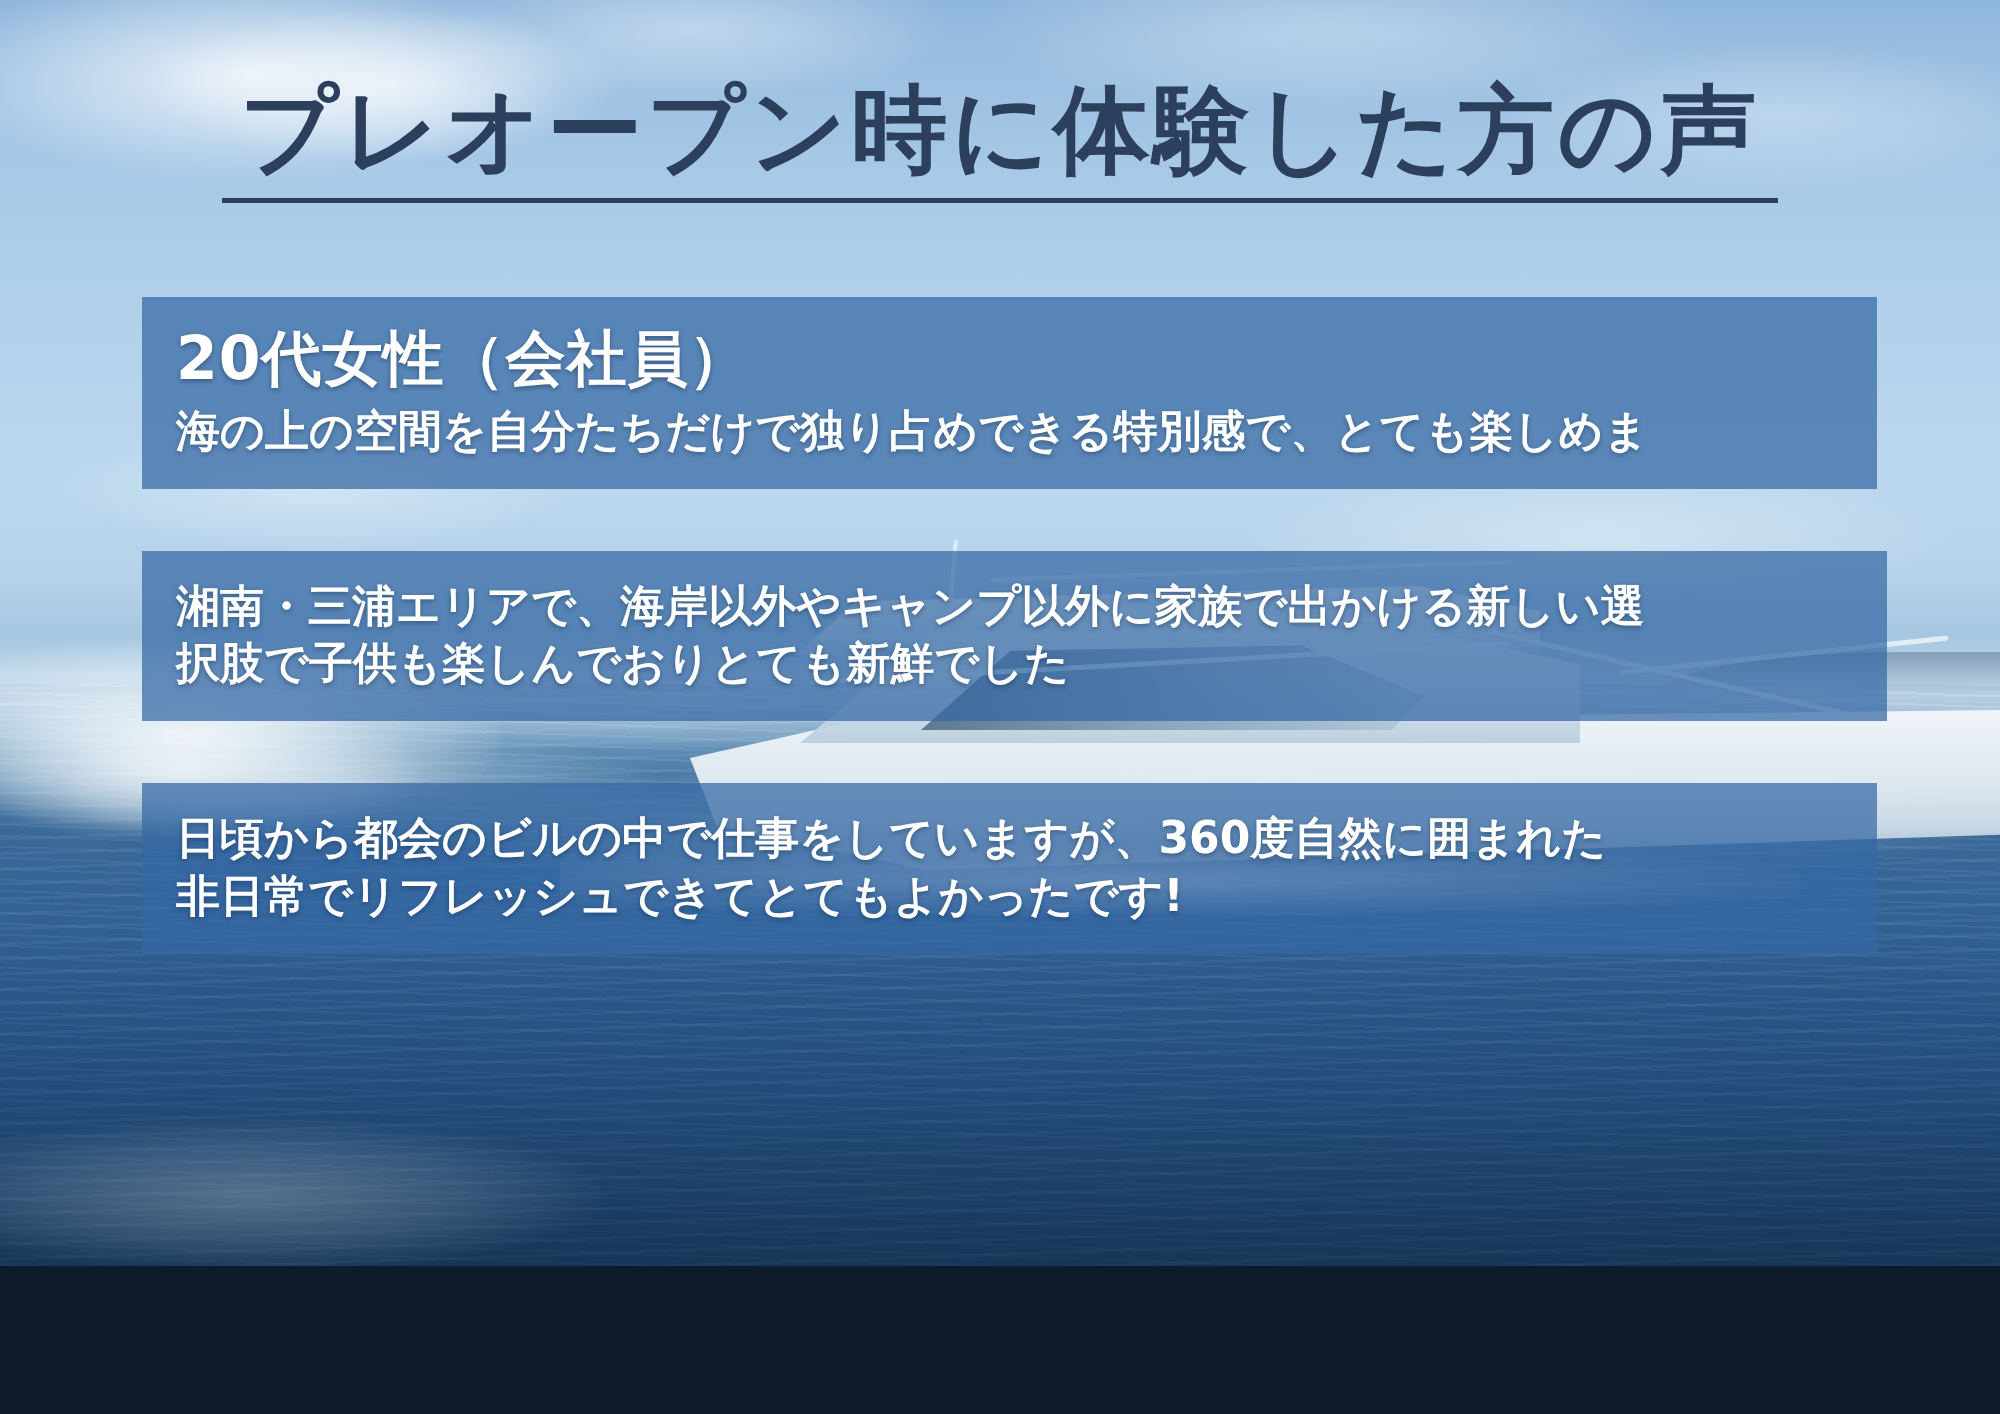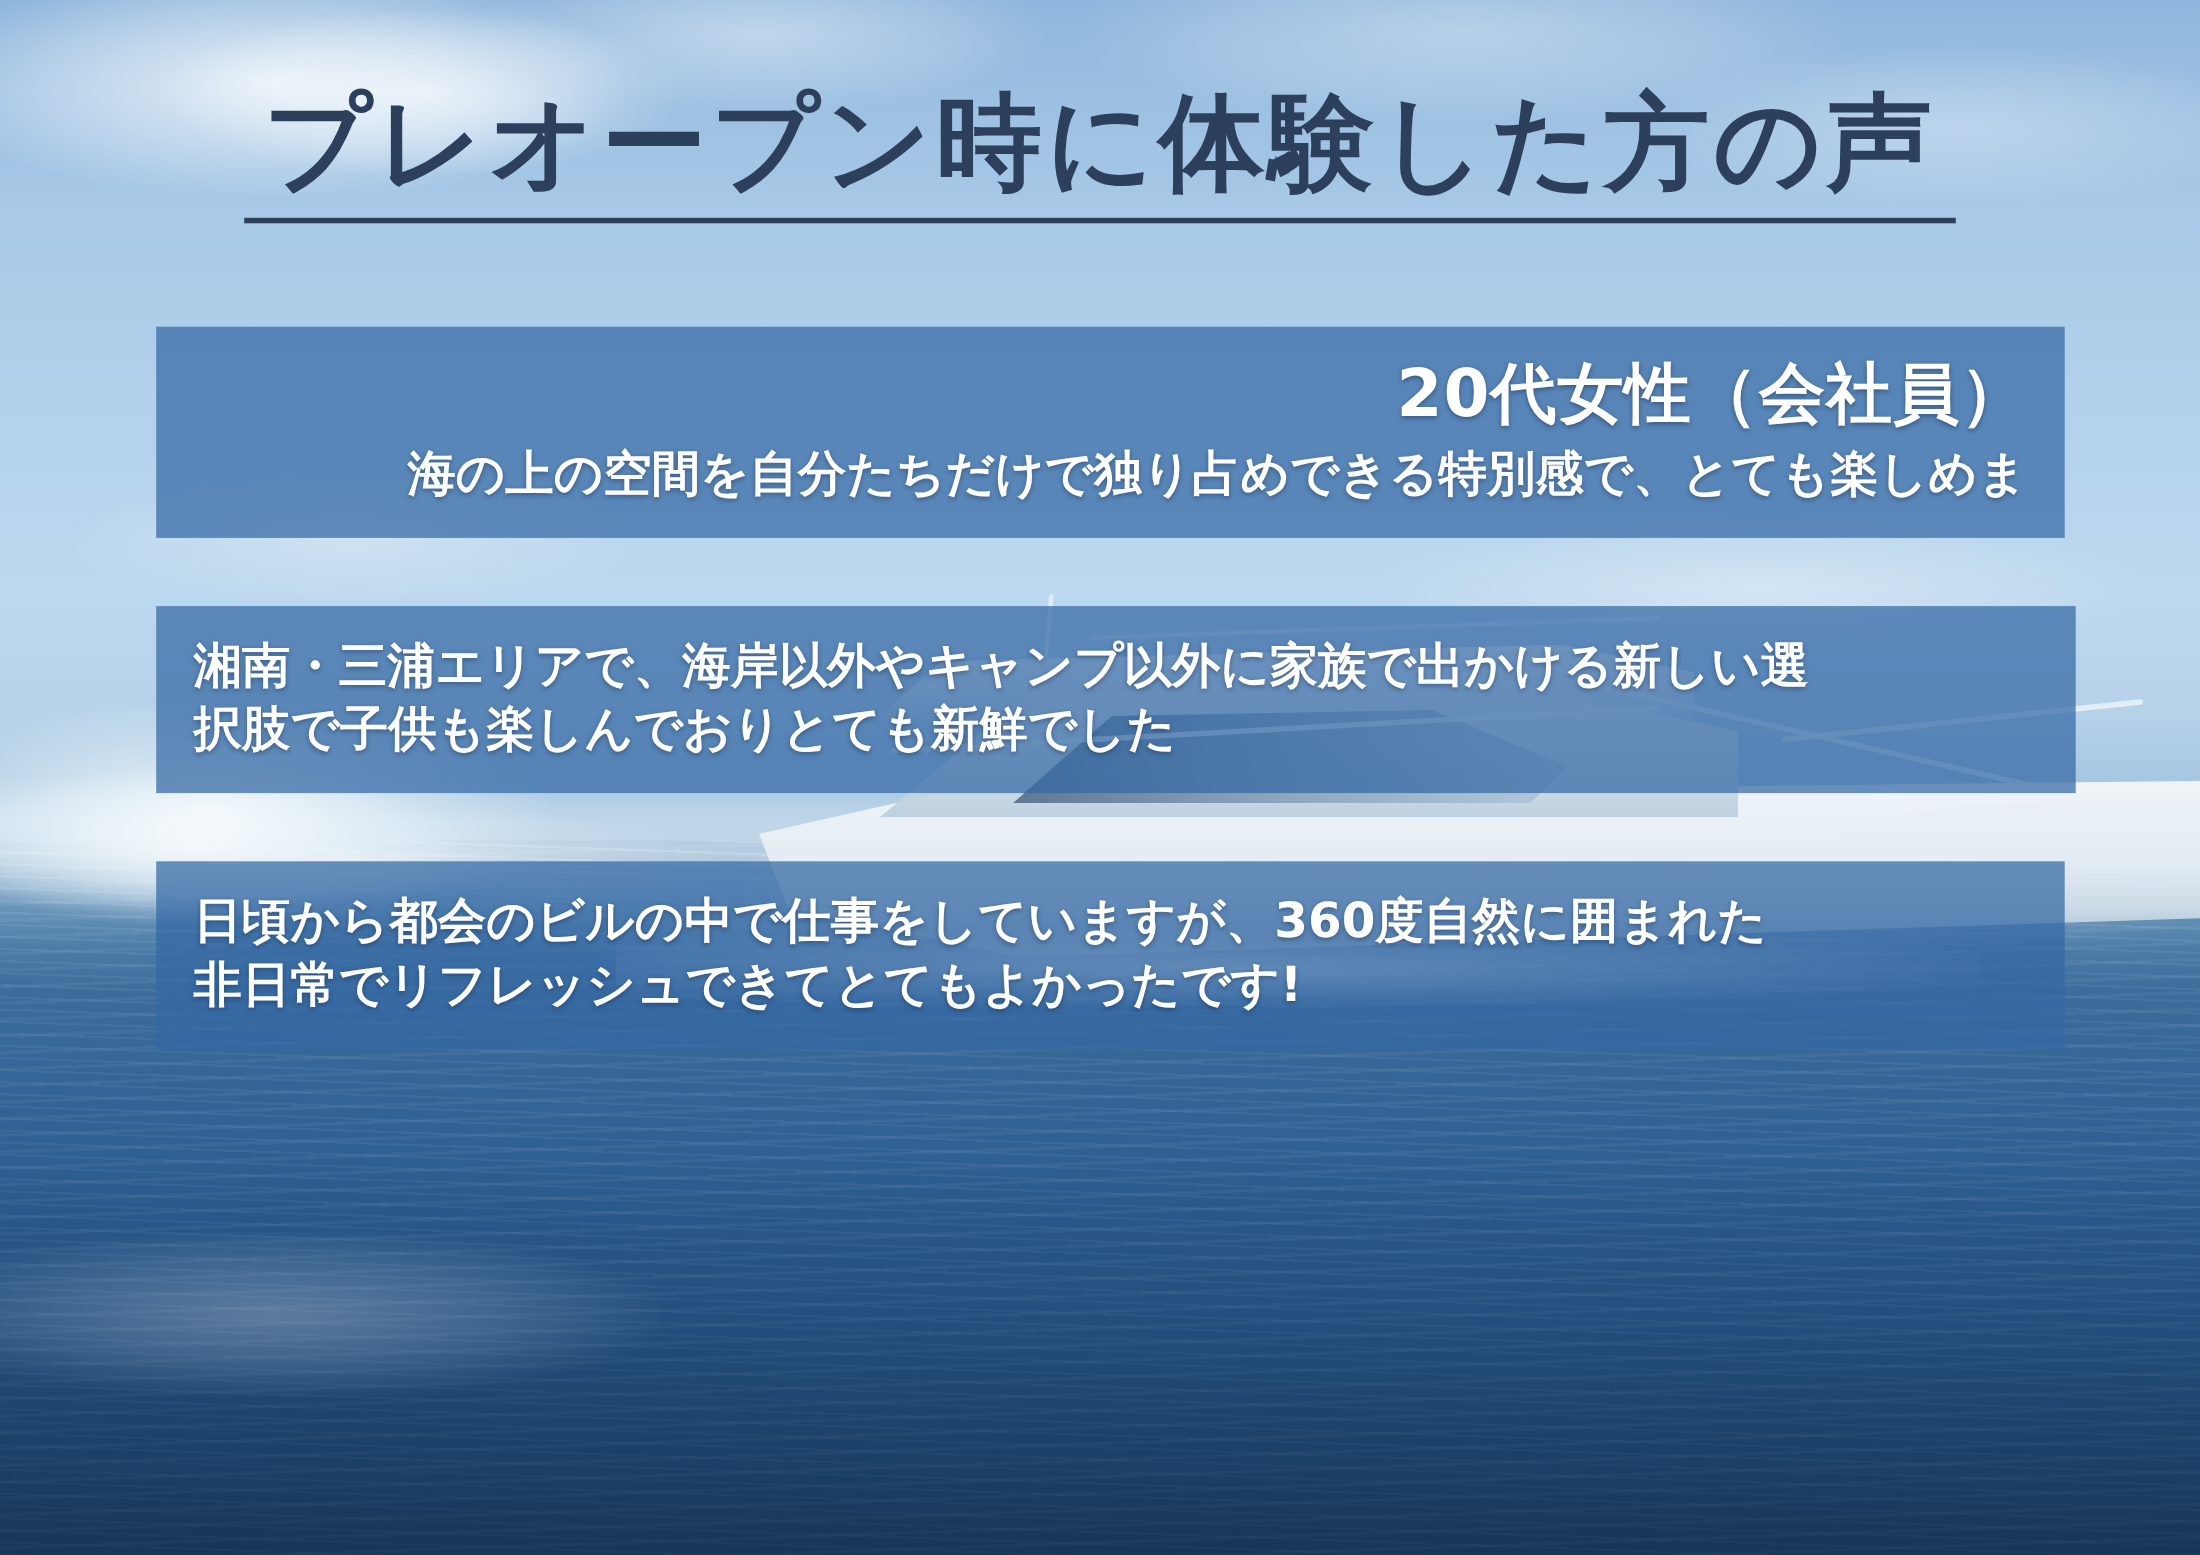--- a/index.html
+++ b/index.html
@@ -3,21 +3,21 @@
 <meta charset="utf-8">
 <style>
   html, body {
     margin: 0;
     padding: 0;
     background: #0d1b2a;
   }
   .slide {
     position: relative;
     width: 2000px;
-    height: 1414px;
+    height: 1266px;
     overflow: hidden;
     font-family: "DejaVu Sans", "Liberation Sans", sans-serif;
     user-select: none;
   }
 
   
   .bg {
     position: absolute;
     inset: 0;
     background: linear-gradient(
@@ -206,21 +206,21 @@
     top: 297px;
     width: 1745px;
   }
   .card {
     position: relative;
     background: rgba(52,104,163,0.72);
     padding: 26px 34px 30px 34px;
     margin-bottom: 62px;
     box-sizing: border-box;
   }
-  .card.c1 { width: 1735px; text-align: right; }
+  .card.c1 { width: 1735px; }
   .card.c2 { width: 1745px; }
   .card.c3 { width: 1735px; }
 
   .card-heading {
     color: #ffffff;
     font-weight: 700;
     font-size: 60px;
     line-height: 1.18;
     letter-spacing: 1px;
     margin: 0 0 8px 0;

